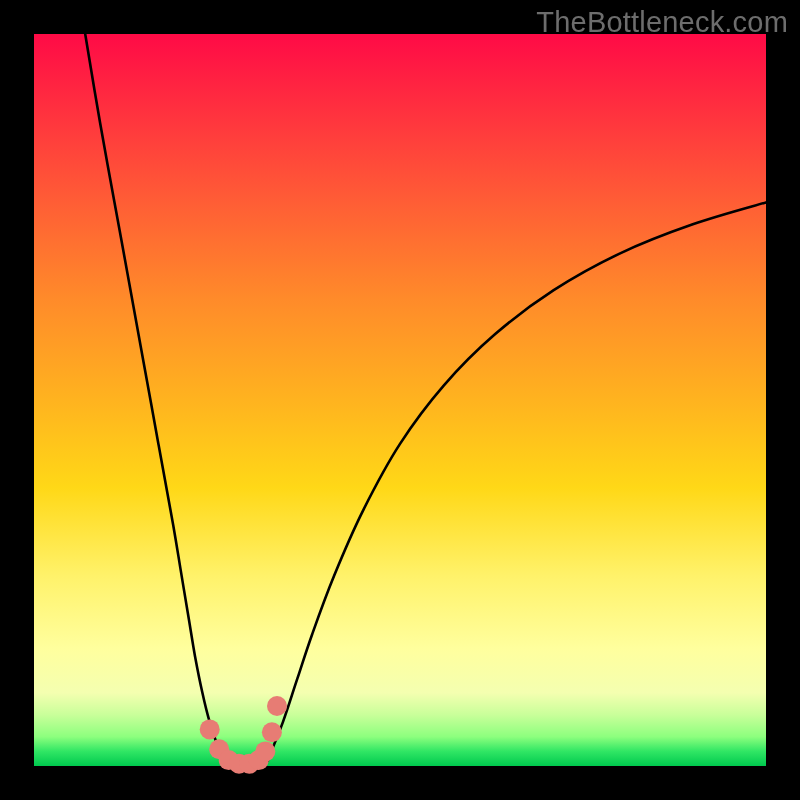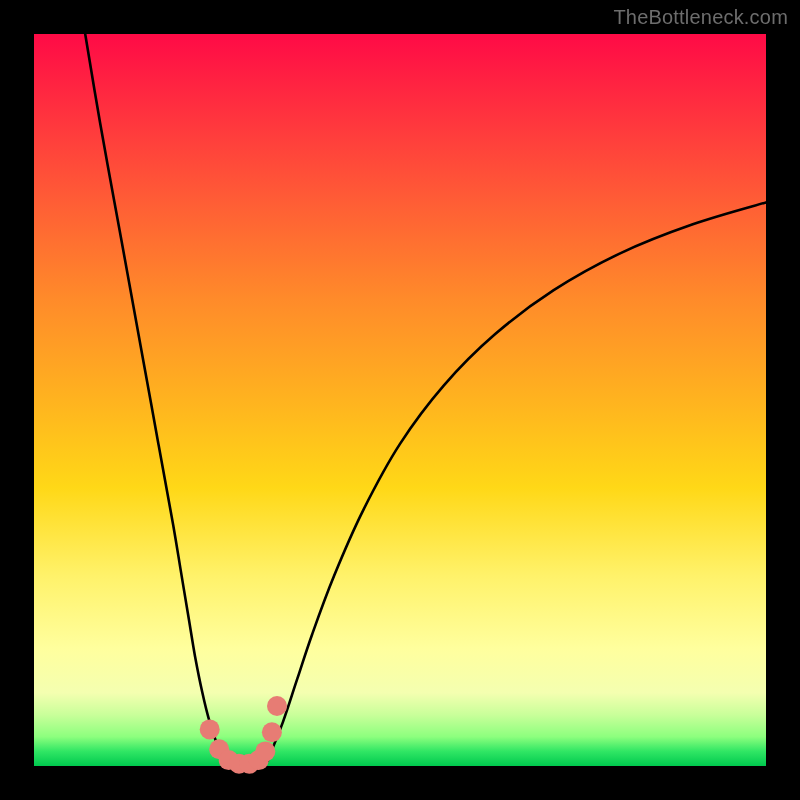--- a/index.html
+++ b/index.html
@@ -41,21 +41,21 @@
       #8dff7e 96%,
       #30e664 98%,
       #00c94e 100%
     );
   }
   .watermark {
     position: absolute;
     top: 6px;
     right: 12px;
     color: #6d6d6d;
-    font-size: 20px;
+    font-size: 29px;
     letter-spacing: 0.2px;
     user-select: none;
   }
   svg.curve {
     position: absolute;
     left: 0;
     top: 0;
     width: 732px;
     height: 732px;
     overflow: visible;

